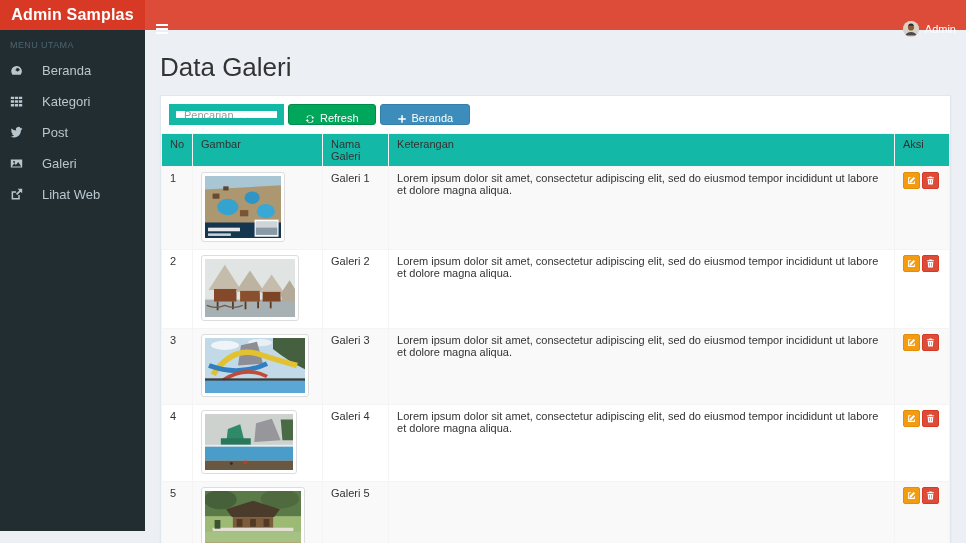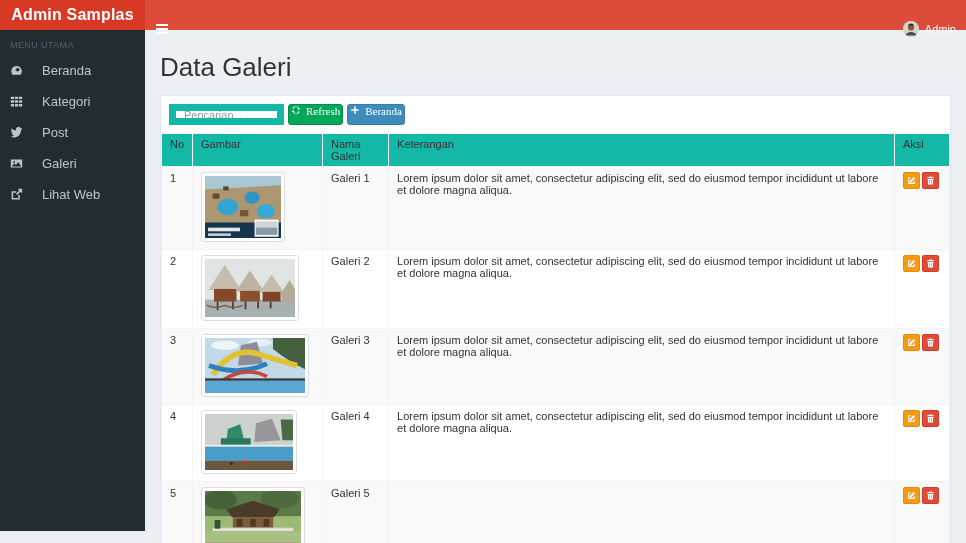--- a/index.html
+++ b/index.html
@@ -25,22 +25,22 @@
 
   
   .content-wrapper { margin-left:145px; margin-top:40px; height:533px; background:#ecf0f5; padding:8px 15px; overflow:hidden; }
   .page-title { font-size:26px; font-weight:400; color:#333; margin:4px 0 12px; }
 
   .box { background:#fff; border:1px solid #e2e7ed; box-shadow:0 1px 1px rgba(0,0,0,.08); }
   .toolbar { padding:8px; display:flex; align-items:center; gap:4px; }
   .search-input { width:115px; height:21px; border:7px solid #14b8a6; border-radius:0; padding:0 8px; font-size:11px;
                   font-family:"Liberation Sans", sans-serif; color:#555; outline:none; }
   .search-input::placeholder { color:#999; }
-  .btn { height:21px; display:inline-flex; align-items:flex-start; gap:5px; padding:0 2px; font-size:11px; color:#fff;
-         border-radius:3px; border:1px solid transparent; cursor:pointer; font-family:Liberation Serif, serif; }
+  .btn { height:21px; display:inline-flex; align-items:flex-end; gap:5px; padding:0 16px; font-size:11px; color:#fff;
+         border-radius:3px; border:1px solid transparent; cursor:pointer; font-family:Liberation Sans, sans-serif; }
   .btn svg { width:10px; height:10px; fill:#fff; }
   .btn-success { background:#00a65a; border-color:#008d4c; }
   .btn-primary { background:#3c8dbc; border-color:#367fa9; }
 
   table { width:100%; border-collapse:collapse; font-size:11px; color:#333; }
   th, td { border:1px solid #f4f4f4; padding:5px 8px; text-align:left; vertical-align:top; }
   th { font-weight:normal; padding:4px 8px; background:#14b8a6; }
   tbody tr:nth-child(odd) { background:#f9f9f9; }
   tbody tr:nth-child(even) { background:#fff; }
   .col-no { width:22px; } .col-img { width:130px; } .col-nama { width:66px; } .col-aksi { width:46px; }

